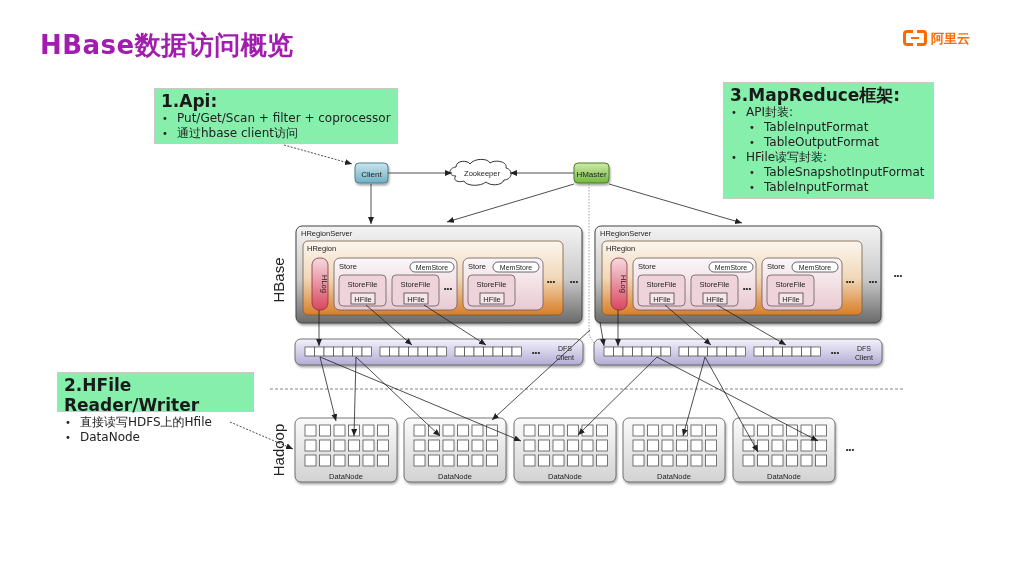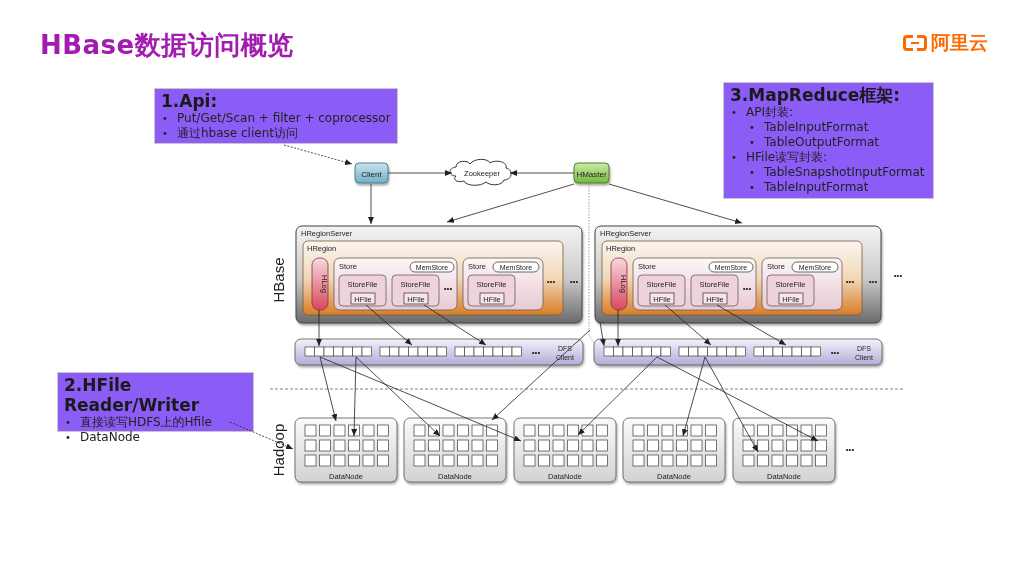--- a/index.html
+++ b/index.html
@@ -1,22 +1,22 @@
 <!DOCTYPE html>
 <html><head>
 <meta charset="utf-8">
 <style>
   html, body { margin:0; padding:0; background:#ffffff; }
   body { width:1024px; height:576px; position:relative; overflow:hidden; font-family:"Liberation Sans", "DejaVu Sans", sans-serif; }
   .title { position:absolute; left:40px; top:28px; font-size:26px; font-weight:bold; color:#a21caf; font-family:"DejaVu Sans", sans-serif; letter-spacing:0.5px; }
-  .logo { position:absolute; left:903px; top:30px; display:flex; align-items:center; color:#ff6a00; font-weight:bold; font-size:19px; font-family:"DejaVu Sans", sans-serif; }
+  .logo { position:absolute; left:903px; top:30px; display:flex; align-items:flex-start; color:#ff6a00; font-weight:bold; font-size:13px; font-family:"DejaVu Sans", sans-serif; }
   .logo .mark { display:inline-block; width:24px; height:16px; border:3px solid #ff6a00; border-radius:4px; box-sizing:border-box; position:relative; margin-right:4px; }
   .logo .mark::after { content:""; position:absolute; left:5px; right:5px; top:4px; height:2px; background:#ff6a00; }
   .logo .mark::before { content:""; position:absolute; left:7px; right:7px; top:-3px; bottom:-3px; background:#fff; }
-  .note { position:absolute; border:1px solid #c8c8c8; background:#8b5cf6; padding:2px 6px 3px 6px; box-sizing:border-box; font-family:"DejaVu Sans", sans-serif; color:#222; }
+  .note { position:absolute; border:1px solid #c8c8c8; background:#86efac; padding:2px 6px 3px 6px; box-sizing:border-box; font-family:"DejaVu Sans", sans-serif; color:#222; }
   .note .h { font-weight:bold; font-size:17px; line-height:20px; color:#1a1a1a; }
   .note ul { list-style:none; margin:0; padding:0; }
   .note li { font-size:12px; line-height:15px; position:relative; padding-left:16px; white-space:nowrap; }
   .note li::before { content:"•"; position:absolute; left:1px; font-size:10px; }
   .note li.sub { padding-left:34px; }
   .note li.sub::before { left:19px; }
   svg text { font-family:"Liberation Sans", "DejaVu Sans", sans-serif; }
 </style>
 </head>
 <body>
@@ -29,21 +29,21 @@
 </div>
 
 <div class="note" style="left:154px;top:88px;width:244px;height:56px;">
   <div class="h">1.Api:</div>
   <ul>
     <li>Put/Get/Scan + filter + coprocessor</li>
     <li>通过hbase client访问</li>
   </ul>
 </div>
 
-<div class="note" style="left:57px;top:372px;width:197px;height:60px;">
+<div class="note" style="left:57px;top:372px;width:197px;height:40px;">
   <div class="h">2.HFile Reader/Writer</div>
   <ul>
     <li>直接读写HDFS上的Hfile</li>
     <li>DataNode</li>
   </ul>
 </div>
 
 <div class="note" style="left:711px;top:82px;width:211px;height:117px;margin-left:12px;">
   <div class="h">3.MapReduce框架:</div>
   <ul>

